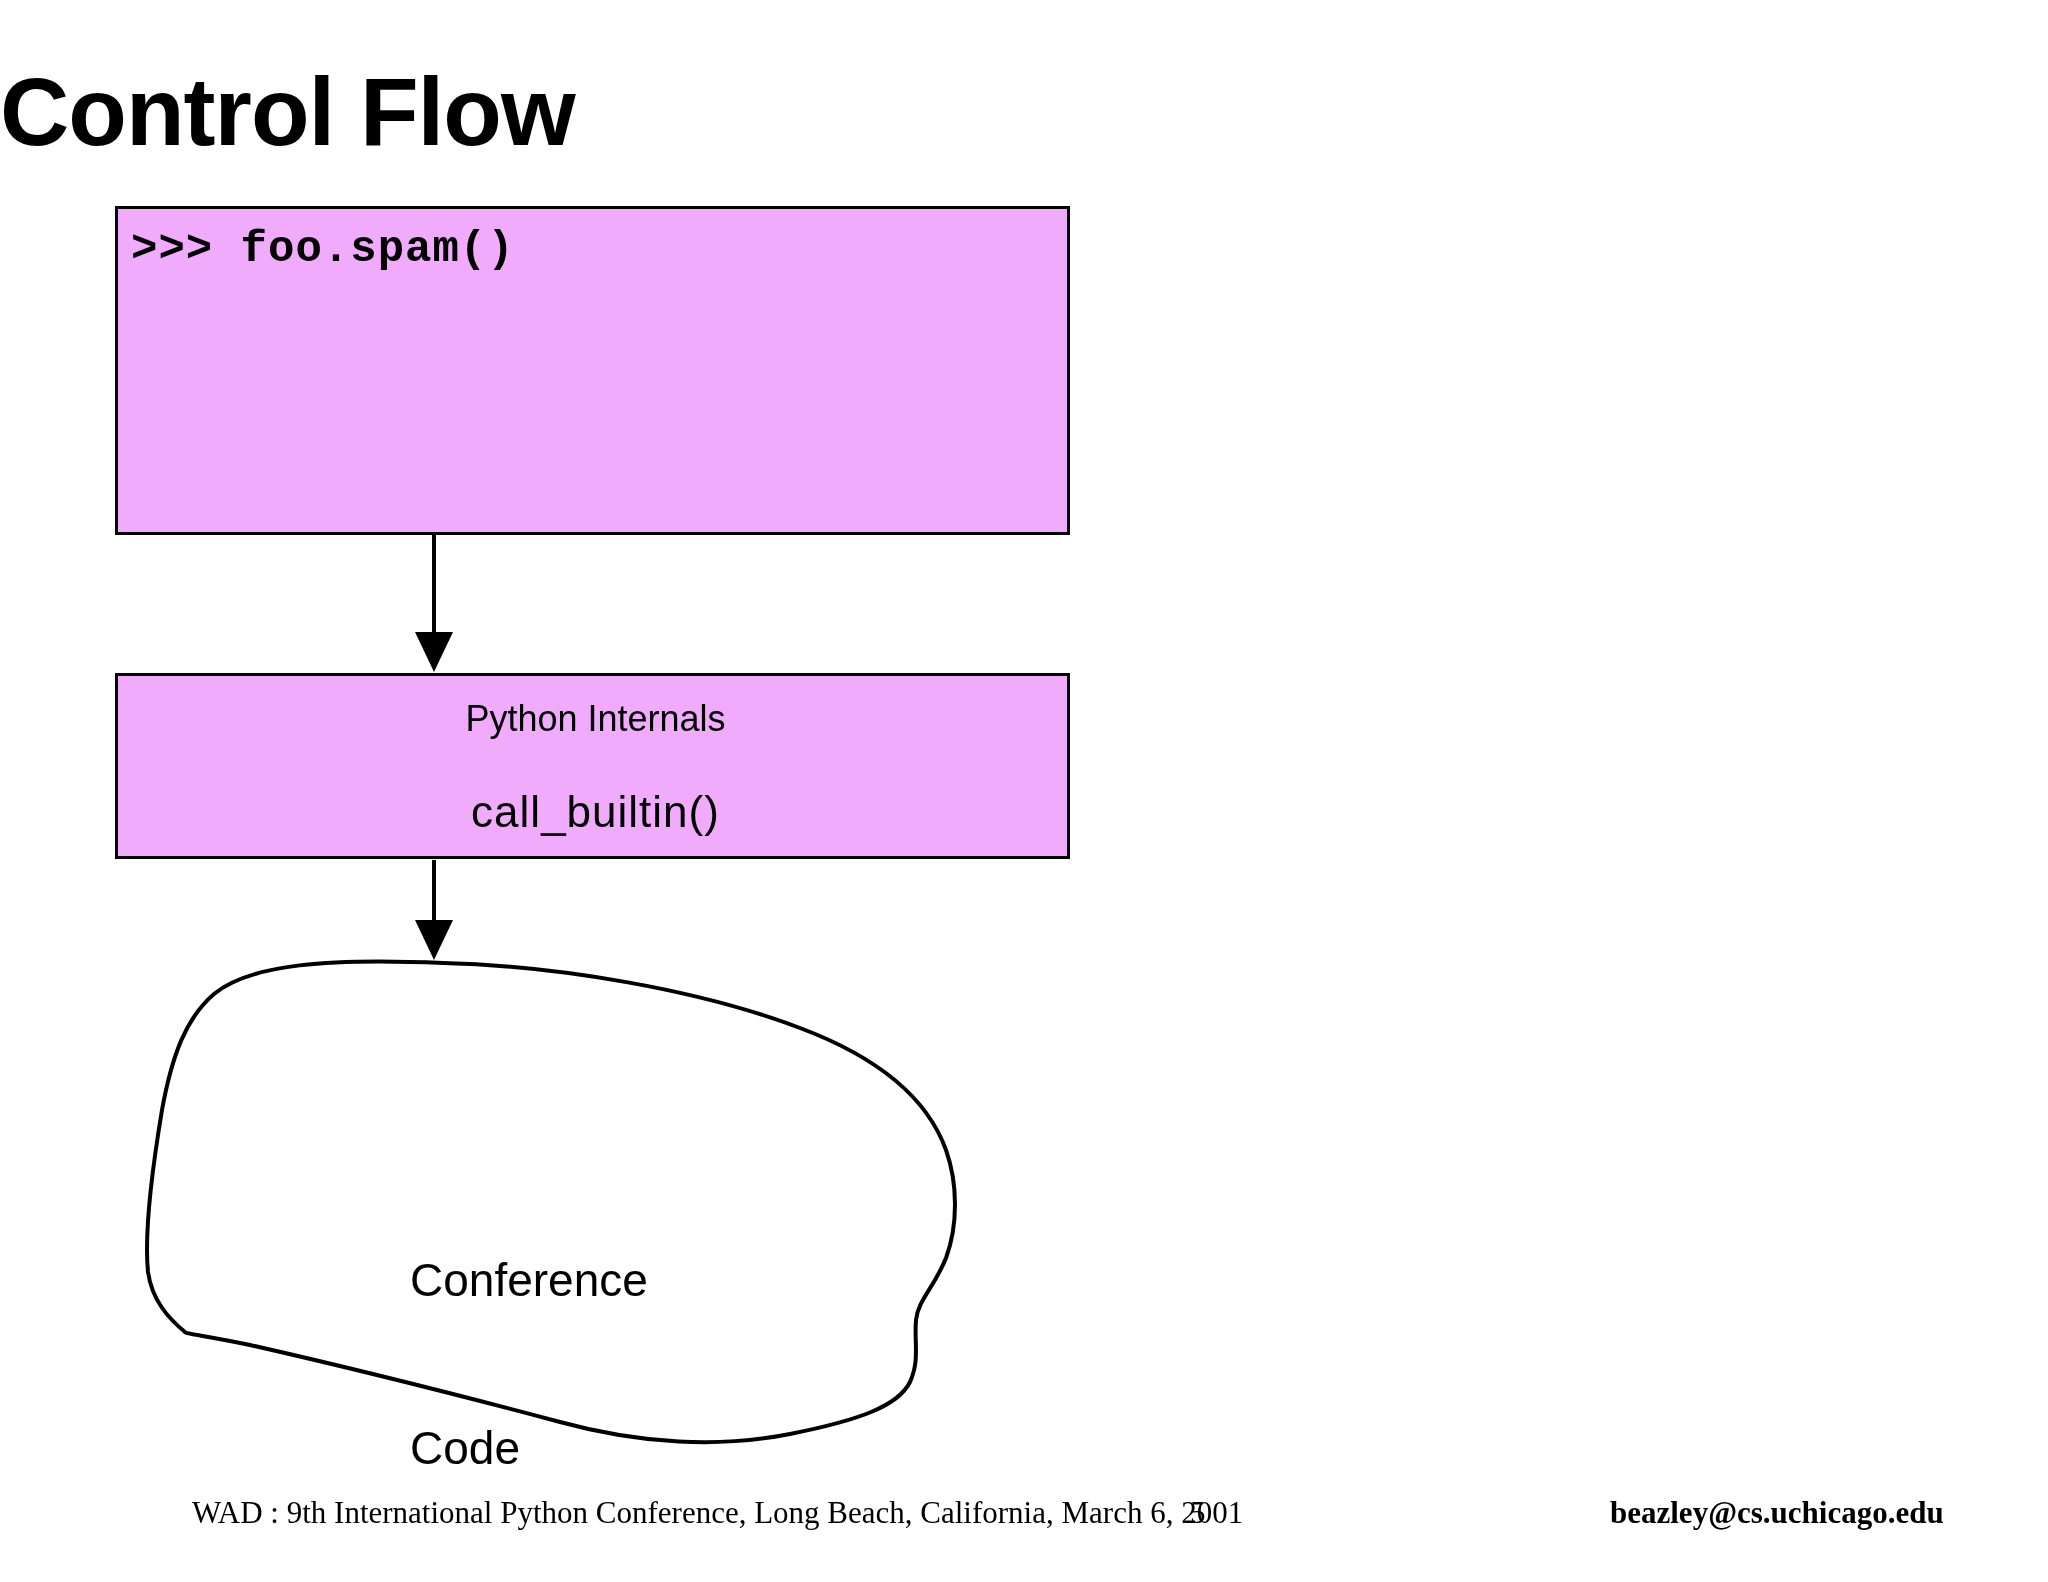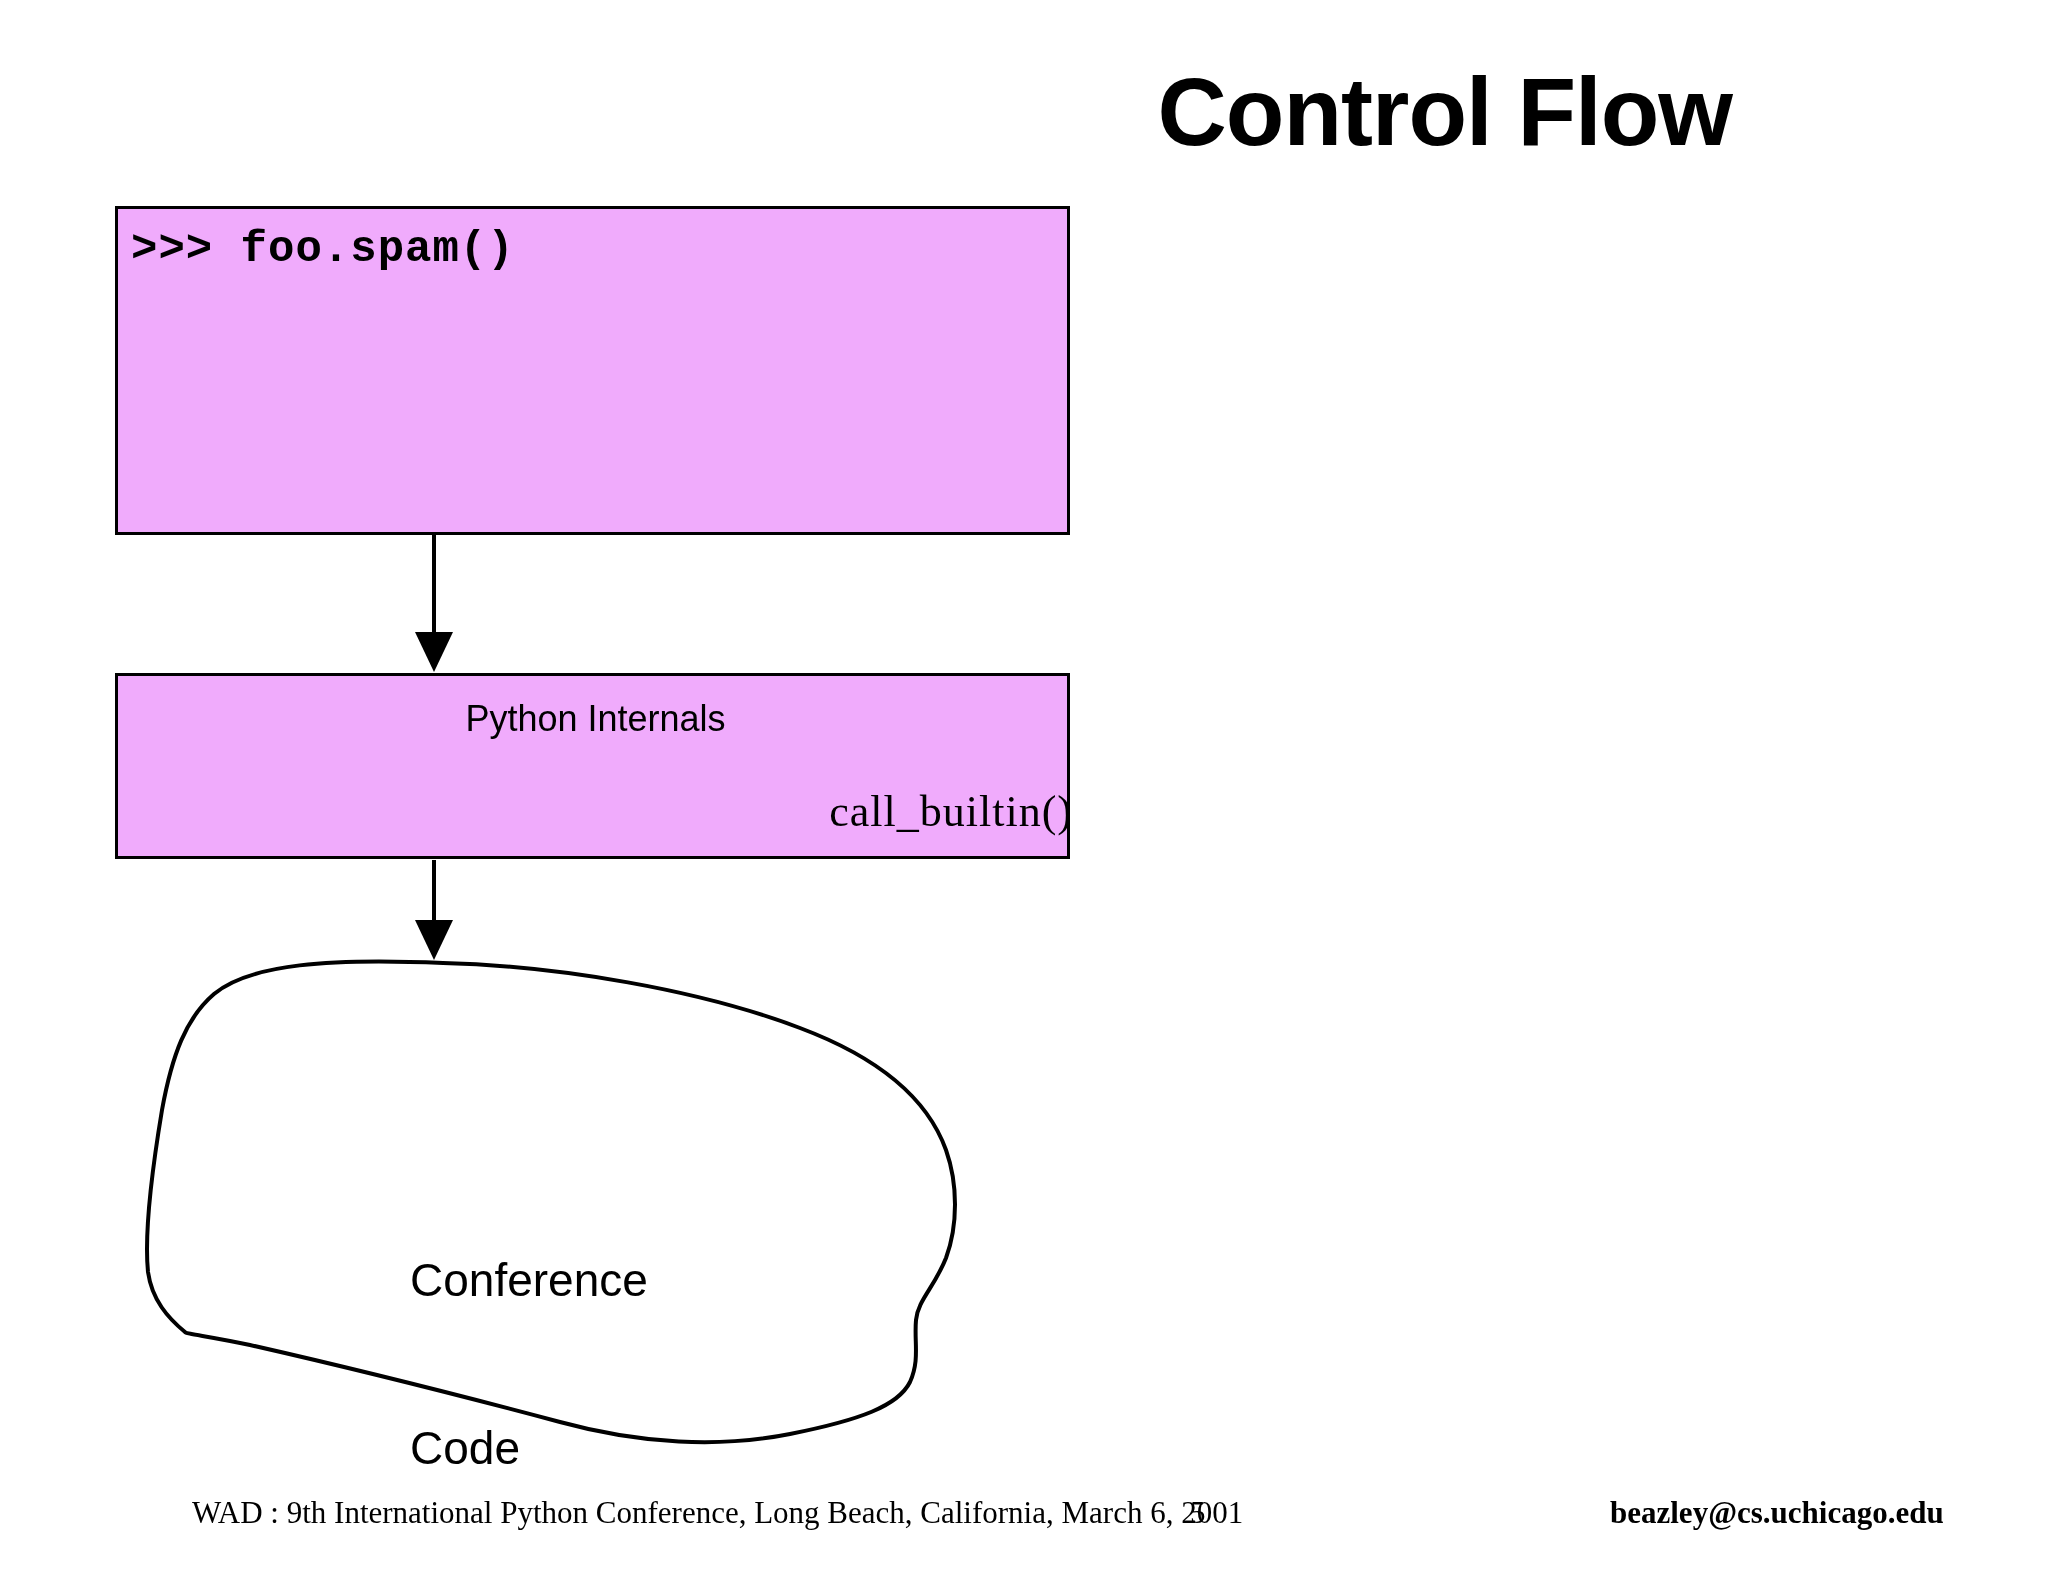--- a/index.html
+++ b/index.html
@@ -13,24 +13,24 @@
     height: 1582px;
     background: #ffffff;
     overflow: hidden;
     font-family: "Liberation Sans", sans-serif;
     color: #000000;
   }
 
   
   #slide-title {
     position: absolute;
-    left: 8px;
+    left: 0;
     top: 62px;
     width: 1724px;
-    text-align: right;
+    text-align: left;
     font-family: "Liberation Sans", sans-serif;
     font-weight: bold;
     font-size: 96px;
     line-height: 100px;
     letter-spacing: -1px;
     color: #000000;
     white-space: nowrap;
   }
 
   
@@ -74,22 +74,22 @@
     font-family: "Liberation Sans", sans-serif;
     font-size: 36px;
     line-height: 54px;
     white-space: nowrap;
   }
   #internals-func {
     position: absolute;
     left: 0;
     top: 110px;
     width: 955px;
-    text-align: right;
-    font-family: Liberation Serif, serif;
+    text-align: center;
+    font-family: Liberation Sans, sans-serif;
     font-size: 44px;
     line-height: 52px;
     letter-spacing: 1px;
     white-space: nowrap;
   }
 
   
   #vector-layer {
     position: absolute;
     left: 0;

